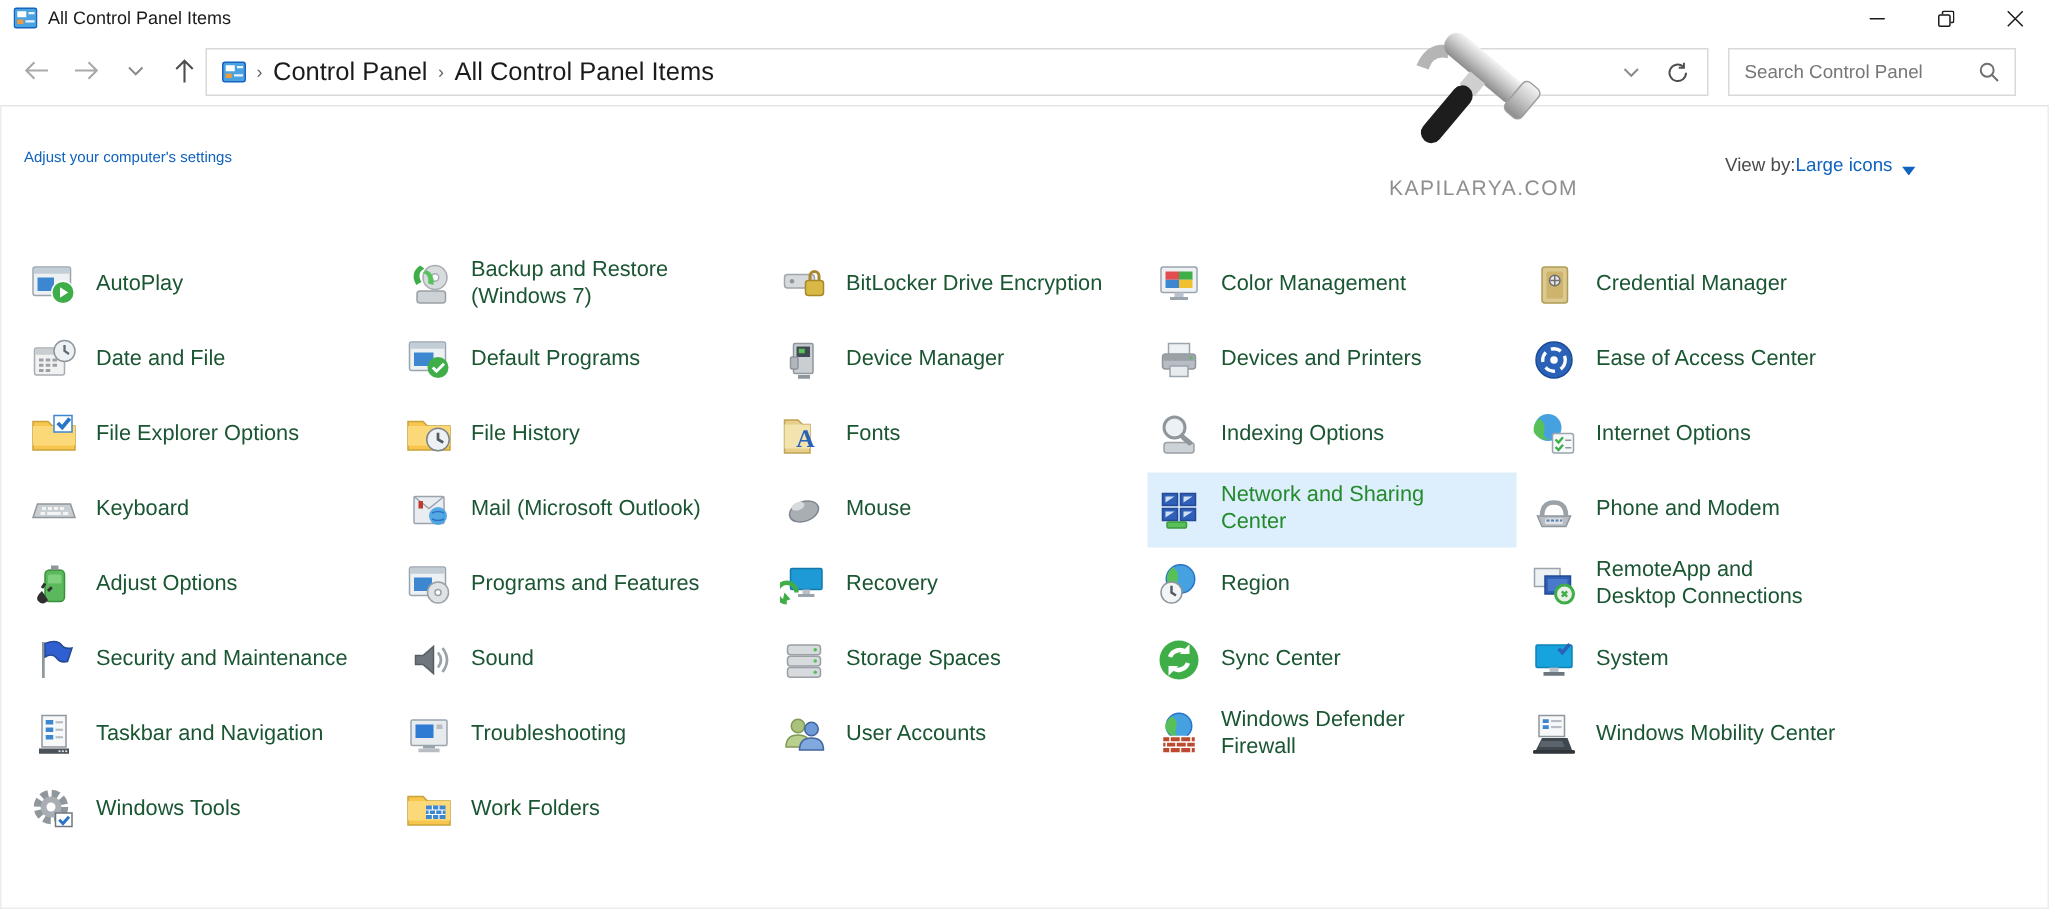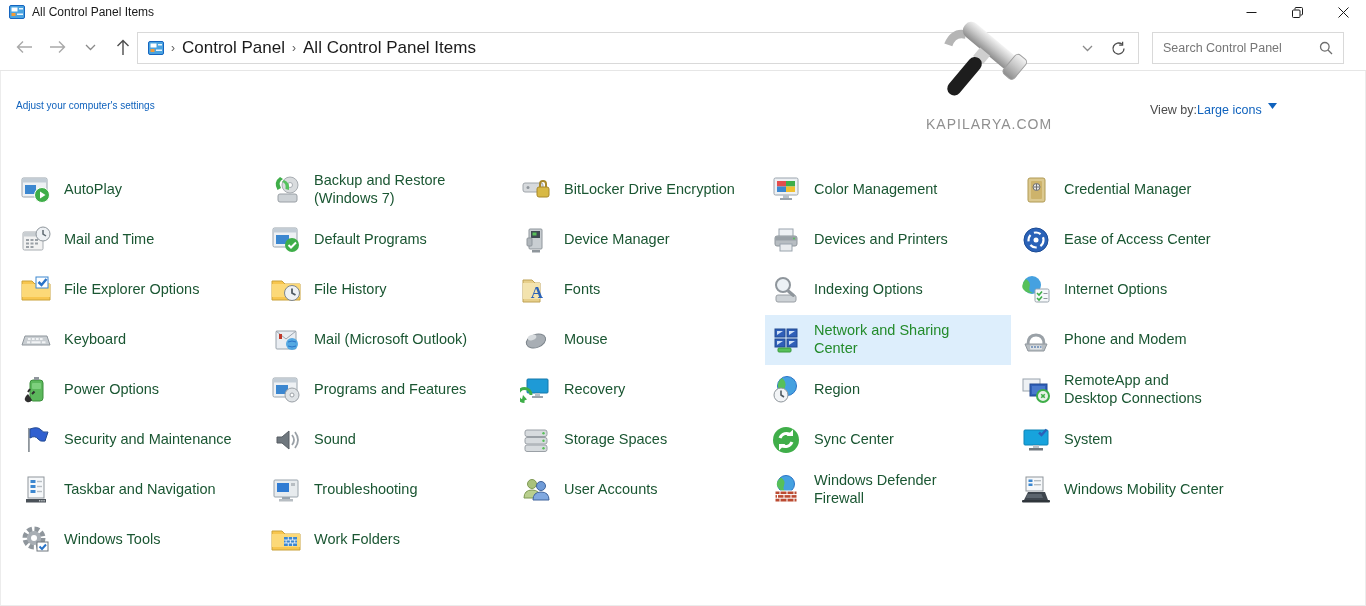--- a/index.html
+++ b/index.html
@@ -32,21 +32,21 @@
   .search input::placeholder{color:#767676}
   .search-glyph{padding-right:10px;display:flex}
   
   .watermark{position:absolute;left:926px;top:30px;width:126px;text-align:center;z-index:6;pointer-events:none}
   .watermark svg{overflow:visible}
   .watermark-text{font-size:14px;color:#8f8f8f;letter-spacing:1px;margin-top:-2px}
   
   .page-heading{position:absolute;left:16px;top:100px;font-size:10px;color:var(--accent-blue)}
   .viewby{position:absolute;left:1150px;top:103px;display:flex;align-items:center;font-size:12.5px}
   .viewby-label{color:#4b4b4b;margin-right:0}
-  .viewby-link{color:var(--accent-blue);display:flex;align-items:flex-start;gap:6px;cursor:pointer}
+  .viewby-link{color:var(--accent-blue);display:flex;align-items:flex-end;gap:6px;cursor:pointer}
   
   .grid{position:absolute;left:15px;top:165px;display:grid;
         grid-template-columns:repeat(5,250px);grid-auto-rows:50px}
   .cp-item{display:flex;align-items:center;width:246px;box-sizing:border-box;
            padding-left:5px;cursor:pointer}
   .cp-icon{width:32px;height:32px;flex:none;margin-right:12px;display:flex}
   .cp-icon svg{width:32px;height:32px}
   .cp-label{font-size:14.5px;color:var(--item-text);line-height:1.22;max-width:198px}
   .cp-item.wrap .cp-label{max-width:155px}
   .cp-item.highlighted{background:var(--highlight-bg)}
@@ -254,21 +254,21 @@
             <rect x="6" y="18.5" width="3" height="2"></rect>
             <rect x="10.5" y="18.5" width="3" height="2"></rect>
             <rect x="15" y="18.5" width="3" height="2"></rect>
             <rect x="6" y="22" width="3" height="2"></rect>
             <rect x="10.5" y="22" width="3" height="2"></rect>
           </g>
           <circle cx="23" cy="10" r="7" fill="#eef1f4" stroke="#8f969c"></circle>
           <path d="M23 6 v4 l3 2" fill="none" stroke="#5f6a72" stroke-width="1.5"></path>
         </svg>
       </span>
-      <span class="cp-label">Mail and Time</span>
+      <span class="cp-label">Date and File</span>
     </div>
     <div class="cp-item">
       <span class="cp-icon">
         <svg viewBox="0 0 32 32">
           <rect x="3" y="4" width="24" height="19" rx="1.5" fill="#eef1f4" stroke="#9aa4ad"></rect>
           <rect x="3.5" y="4.5" width="23" height="4" fill="#c3cdd6"></rect>
           <rect x="6" y="11" width="13" height="9" fill="#3c87d0"></rect>
           <circle cx="22" cy="21" r="7" fill="#3fae49"></circle>
           <path d="M18.5 21 l2.5 2.5 5 -5" fill="none" stroke="#fff" stroke-width="2"></path>
         </svg>
@@ -438,21 +438,21 @@
     <div class="cp-item">
       <span class="cp-icon">
         <svg viewBox="0 0 32 32">
           <rect x="10" y="6" width="13" height="21" rx="3" fill="#5cb85c" stroke="#3a8f3a"></rect>
           <rect x="14" y="3" width="5" height="3" fill="#8f969c"></rect>
           <rect x="12" y="9" width="9" height="6" rx="1" fill="#7ed07e"></rect>
           <path d="M6 22 q-3 4 1 6 q3 1 5 -2 l-4 -6z" fill="#2f2f2f"></path>
           <path d="M8 18 l2 -3 M12 20 l2.5 -2.5" stroke="#2f2f2f" stroke-width="2"></path>
         </svg>
       </span>
-      <span class="cp-label">Power Options</span>
+      <span class="cp-label">Adjust Options</span>
     </div>
     <div class="cp-item">
       <span class="cp-icon">
         <svg viewBox="0 0 32 32">
           <rect x="3" y="4" width="24" height="19" rx="1.5" fill="#eef1f4" stroke="#9aa4ad"></rect>
           <rect x="3.5" y="4.5" width="23" height="4" fill="#c3cdd6"></rect>
           <rect x="6" y="11" width="12" height="9" fill="#3c87d0"></rect>
           <circle cx="22" cy="21" r="7" fill="#dfe3e6" stroke="#9aa0a6"></circle>
           <circle cx="22" cy="21" r="2" fill="#fff" stroke="#9aa0a6"></circle>
         </svg>

